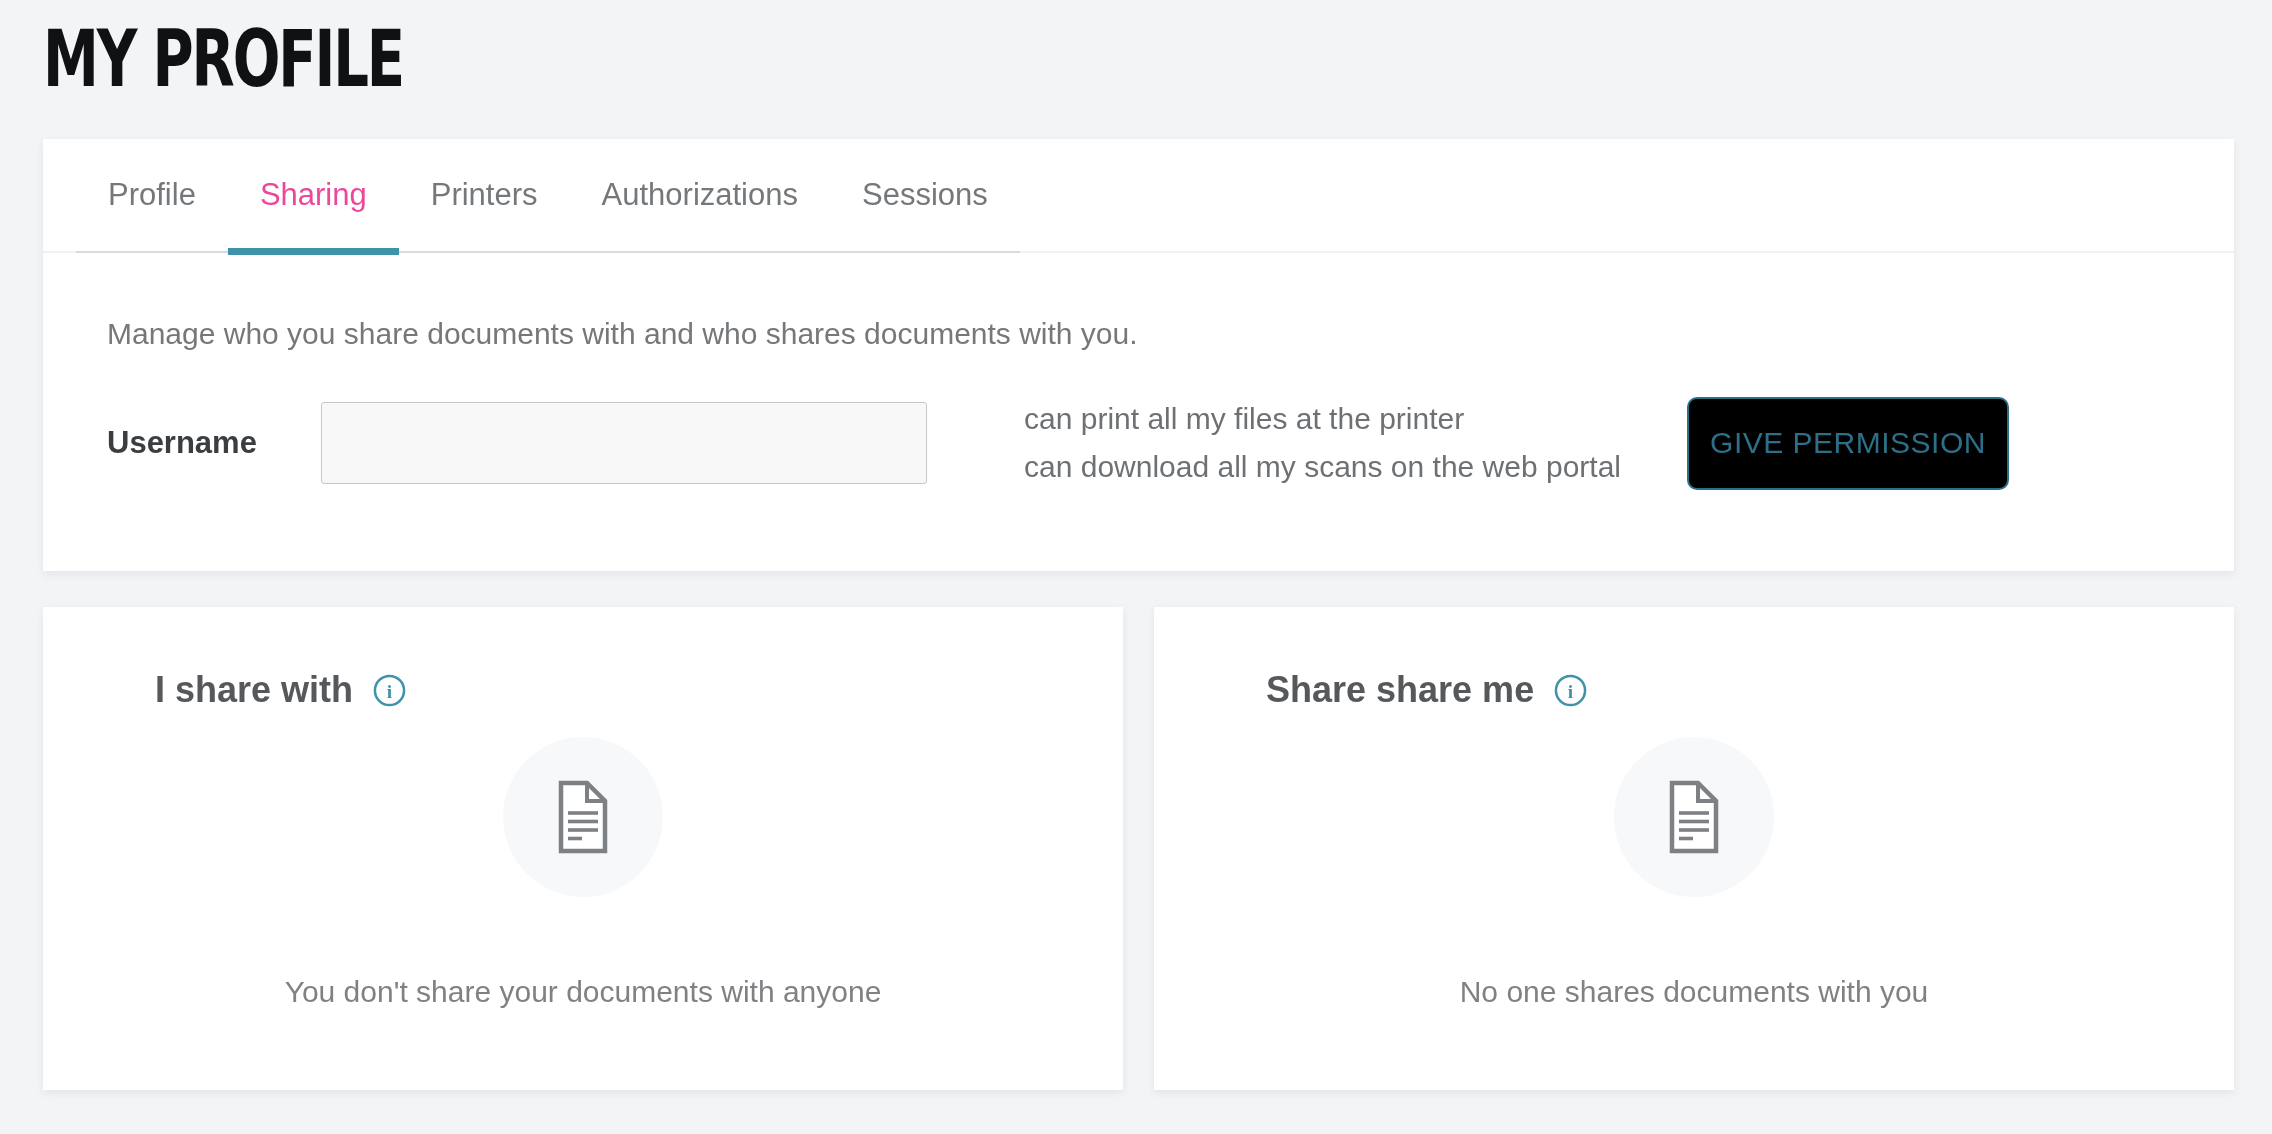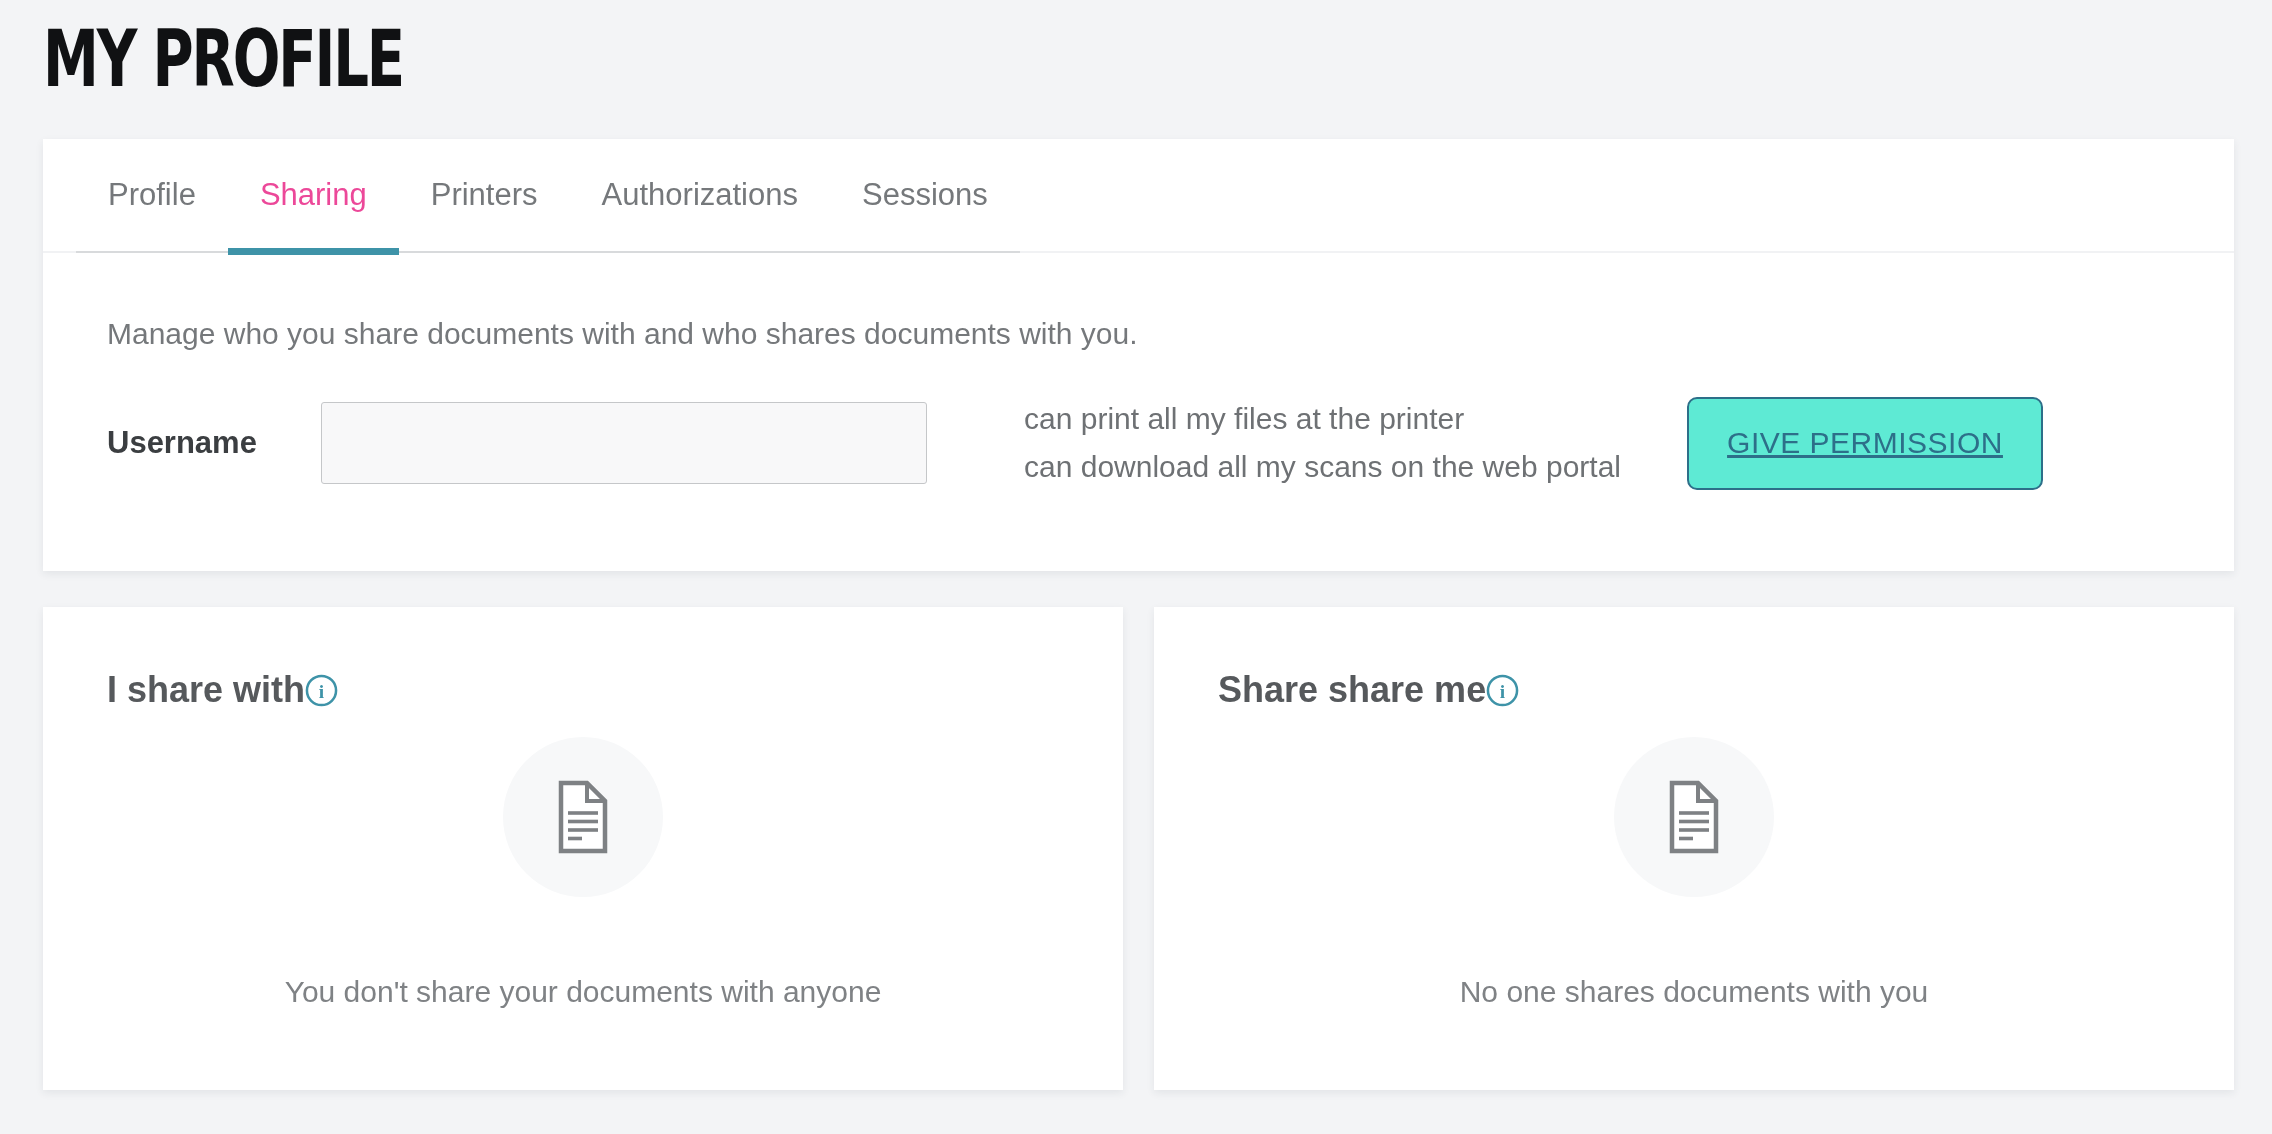--- a/index.html
+++ b/index.html
@@ -100,52 +100,52 @@
     outline: none;
   }
   .permission-text {
     margin-left: 97px;
     font-size: 30px;
     line-height: 48px;
     color: #6e7174;
   }
   .give-permission-btn {
     margin-left: 66px;
-    width: 356px;
+    width: 322px;
     height: 93px;
-    background: #5eead4;
+    background: #000000;
     border: 2px solid #2d6f89;
     border-radius: 10px;
     color: #2d6f89;
     font-family: "Liberation Sans", sans-serif;
     font-size: 30px;
     letter-spacing: 0.5px;
     cursor: pointer;
     white-space: nowrap;
-    text-decoration: underline;
   }
 
   
   .cards {
     margin: 36px 38px 0 43px;
     display: flex;
     gap: 31px;
   }
   .card {
     flex: 1;
     height: 483px;
     background: #ffffff;
     box-shadow: 0 3px 8px rgba(40,50,60,0.08);
     padding: 0 64px;
   }
   .card-heading {
     margin-top: 62px;
     display: flex;
     align-items: center;
-    gap: 0;
+    gap: 20px;
+    margin-left: 48px;
   }
   .card-title {
     font-size: 36px;
     font-weight: bold;
     color: #56595c;
   }
   .info-icon { width: 33px; height: 33px; display: block; cursor: pointer; }
   .empty-state {
     display: flex;
     flex-direction: column;

